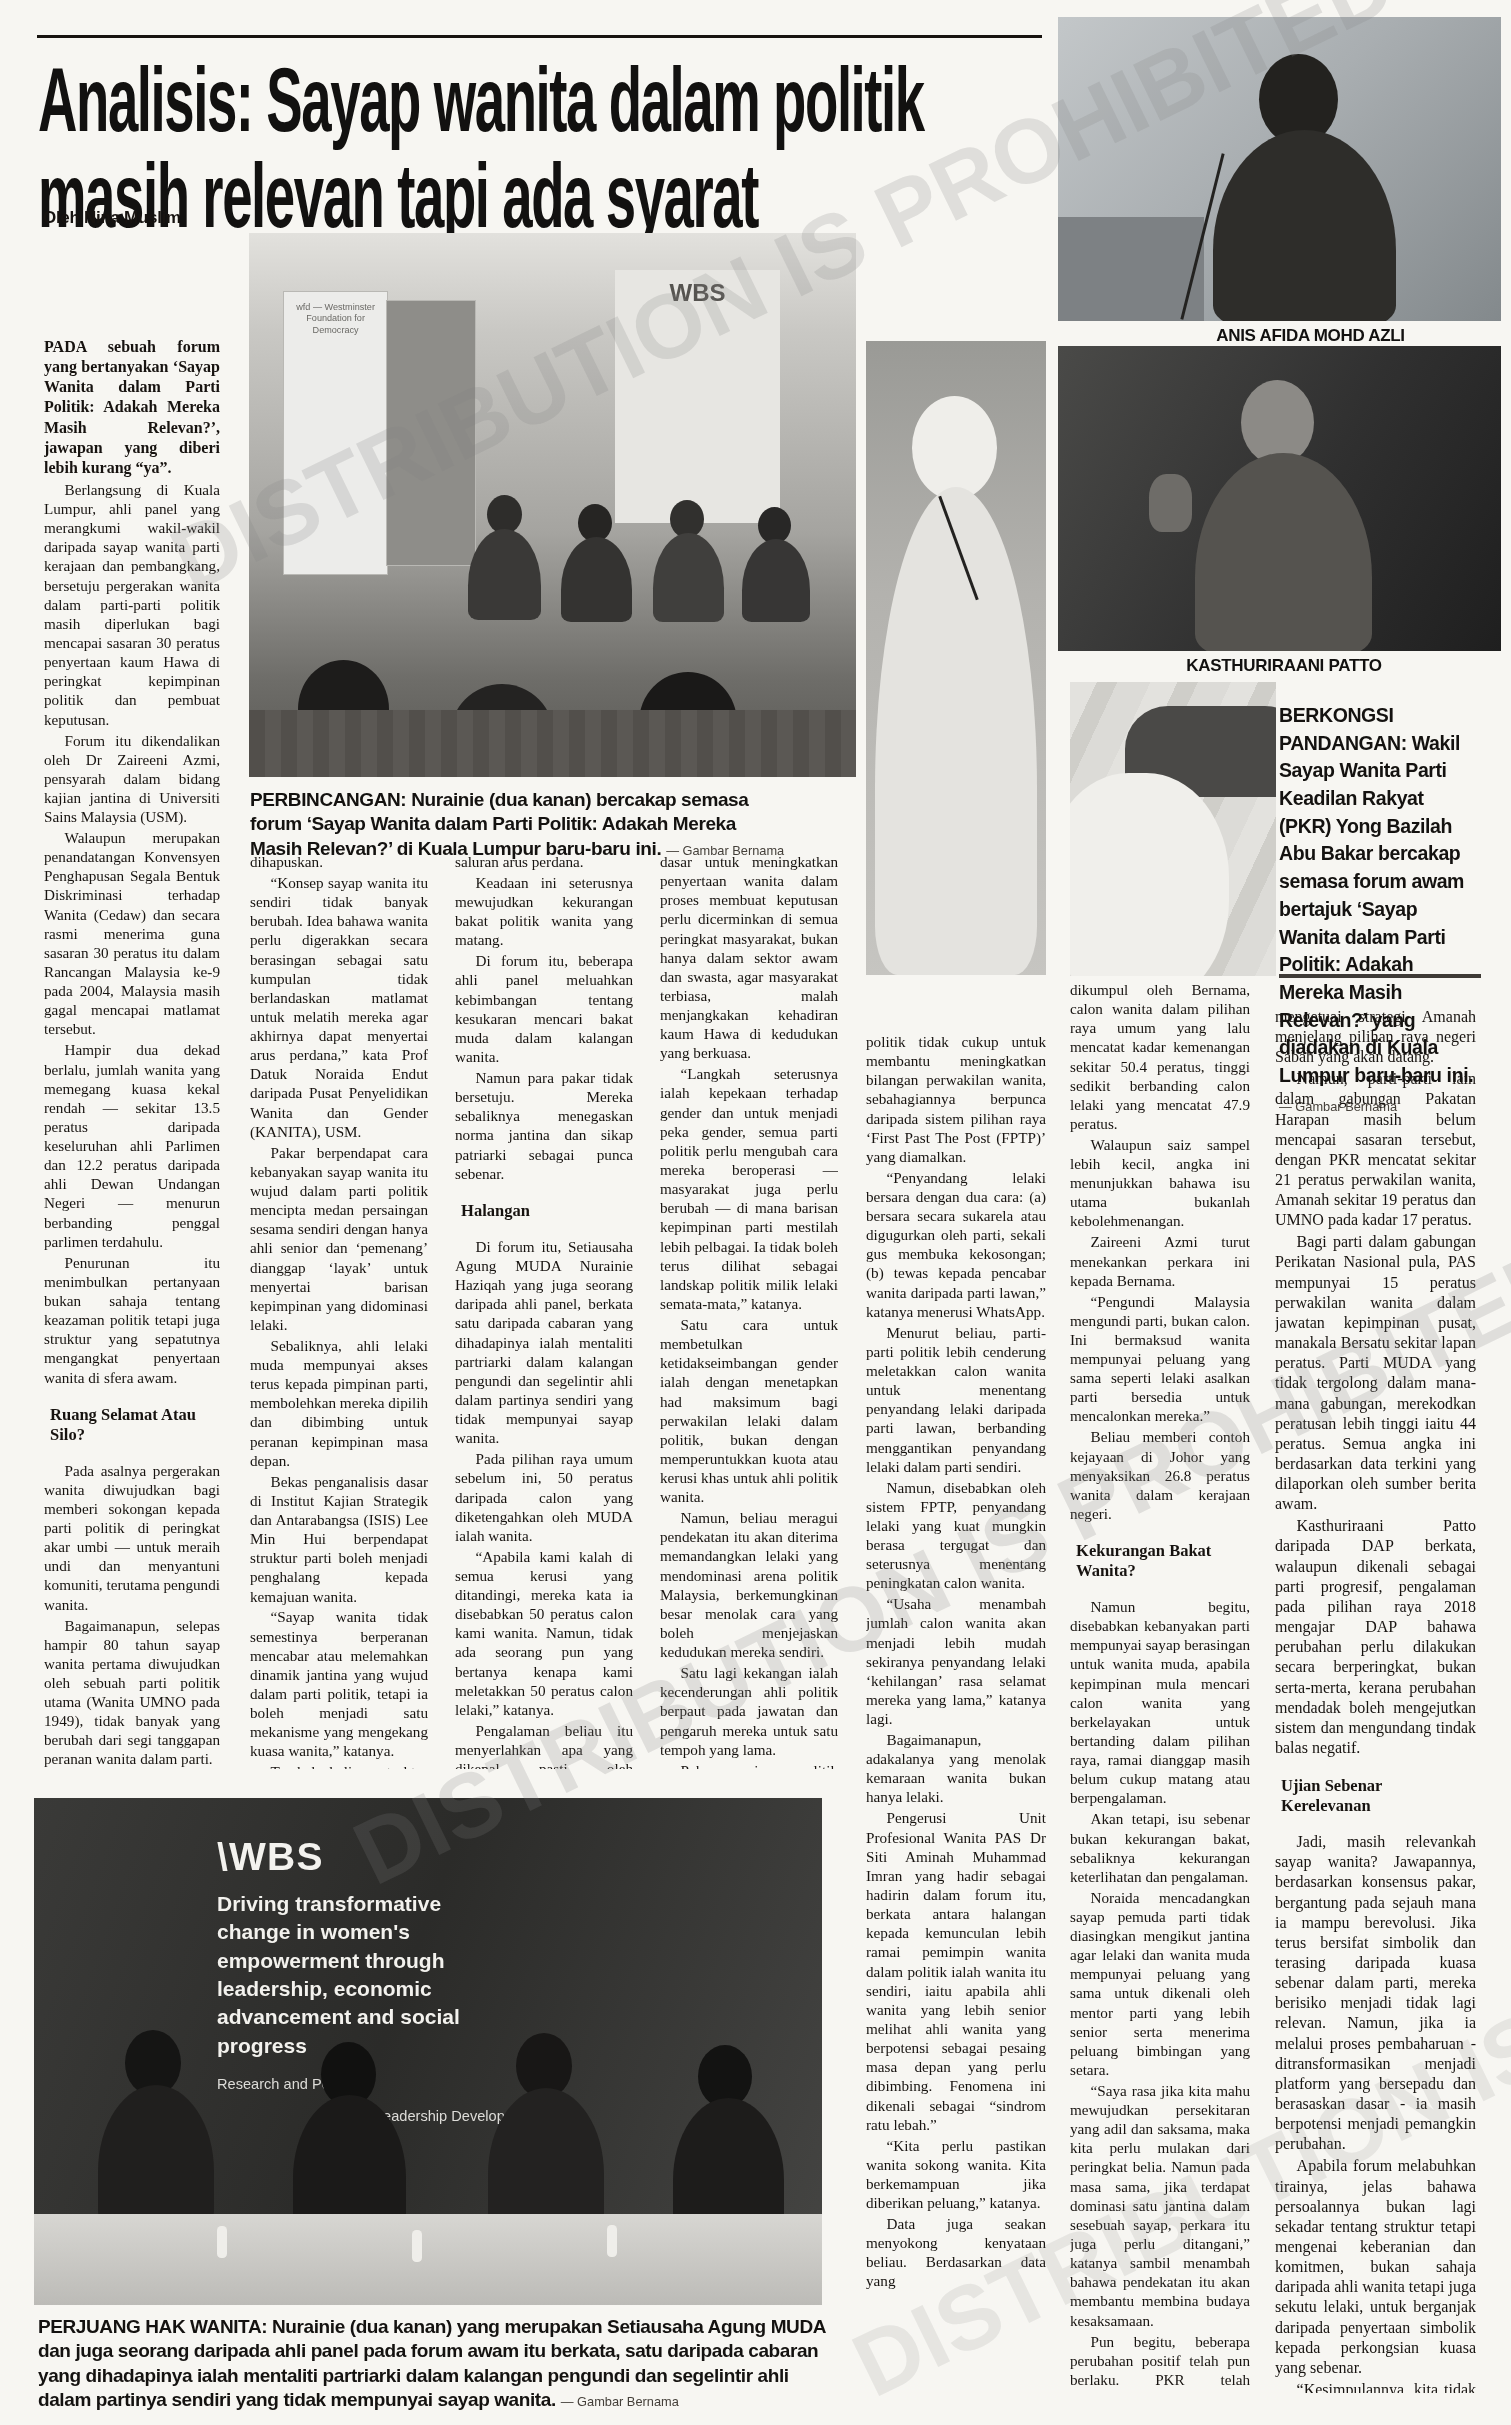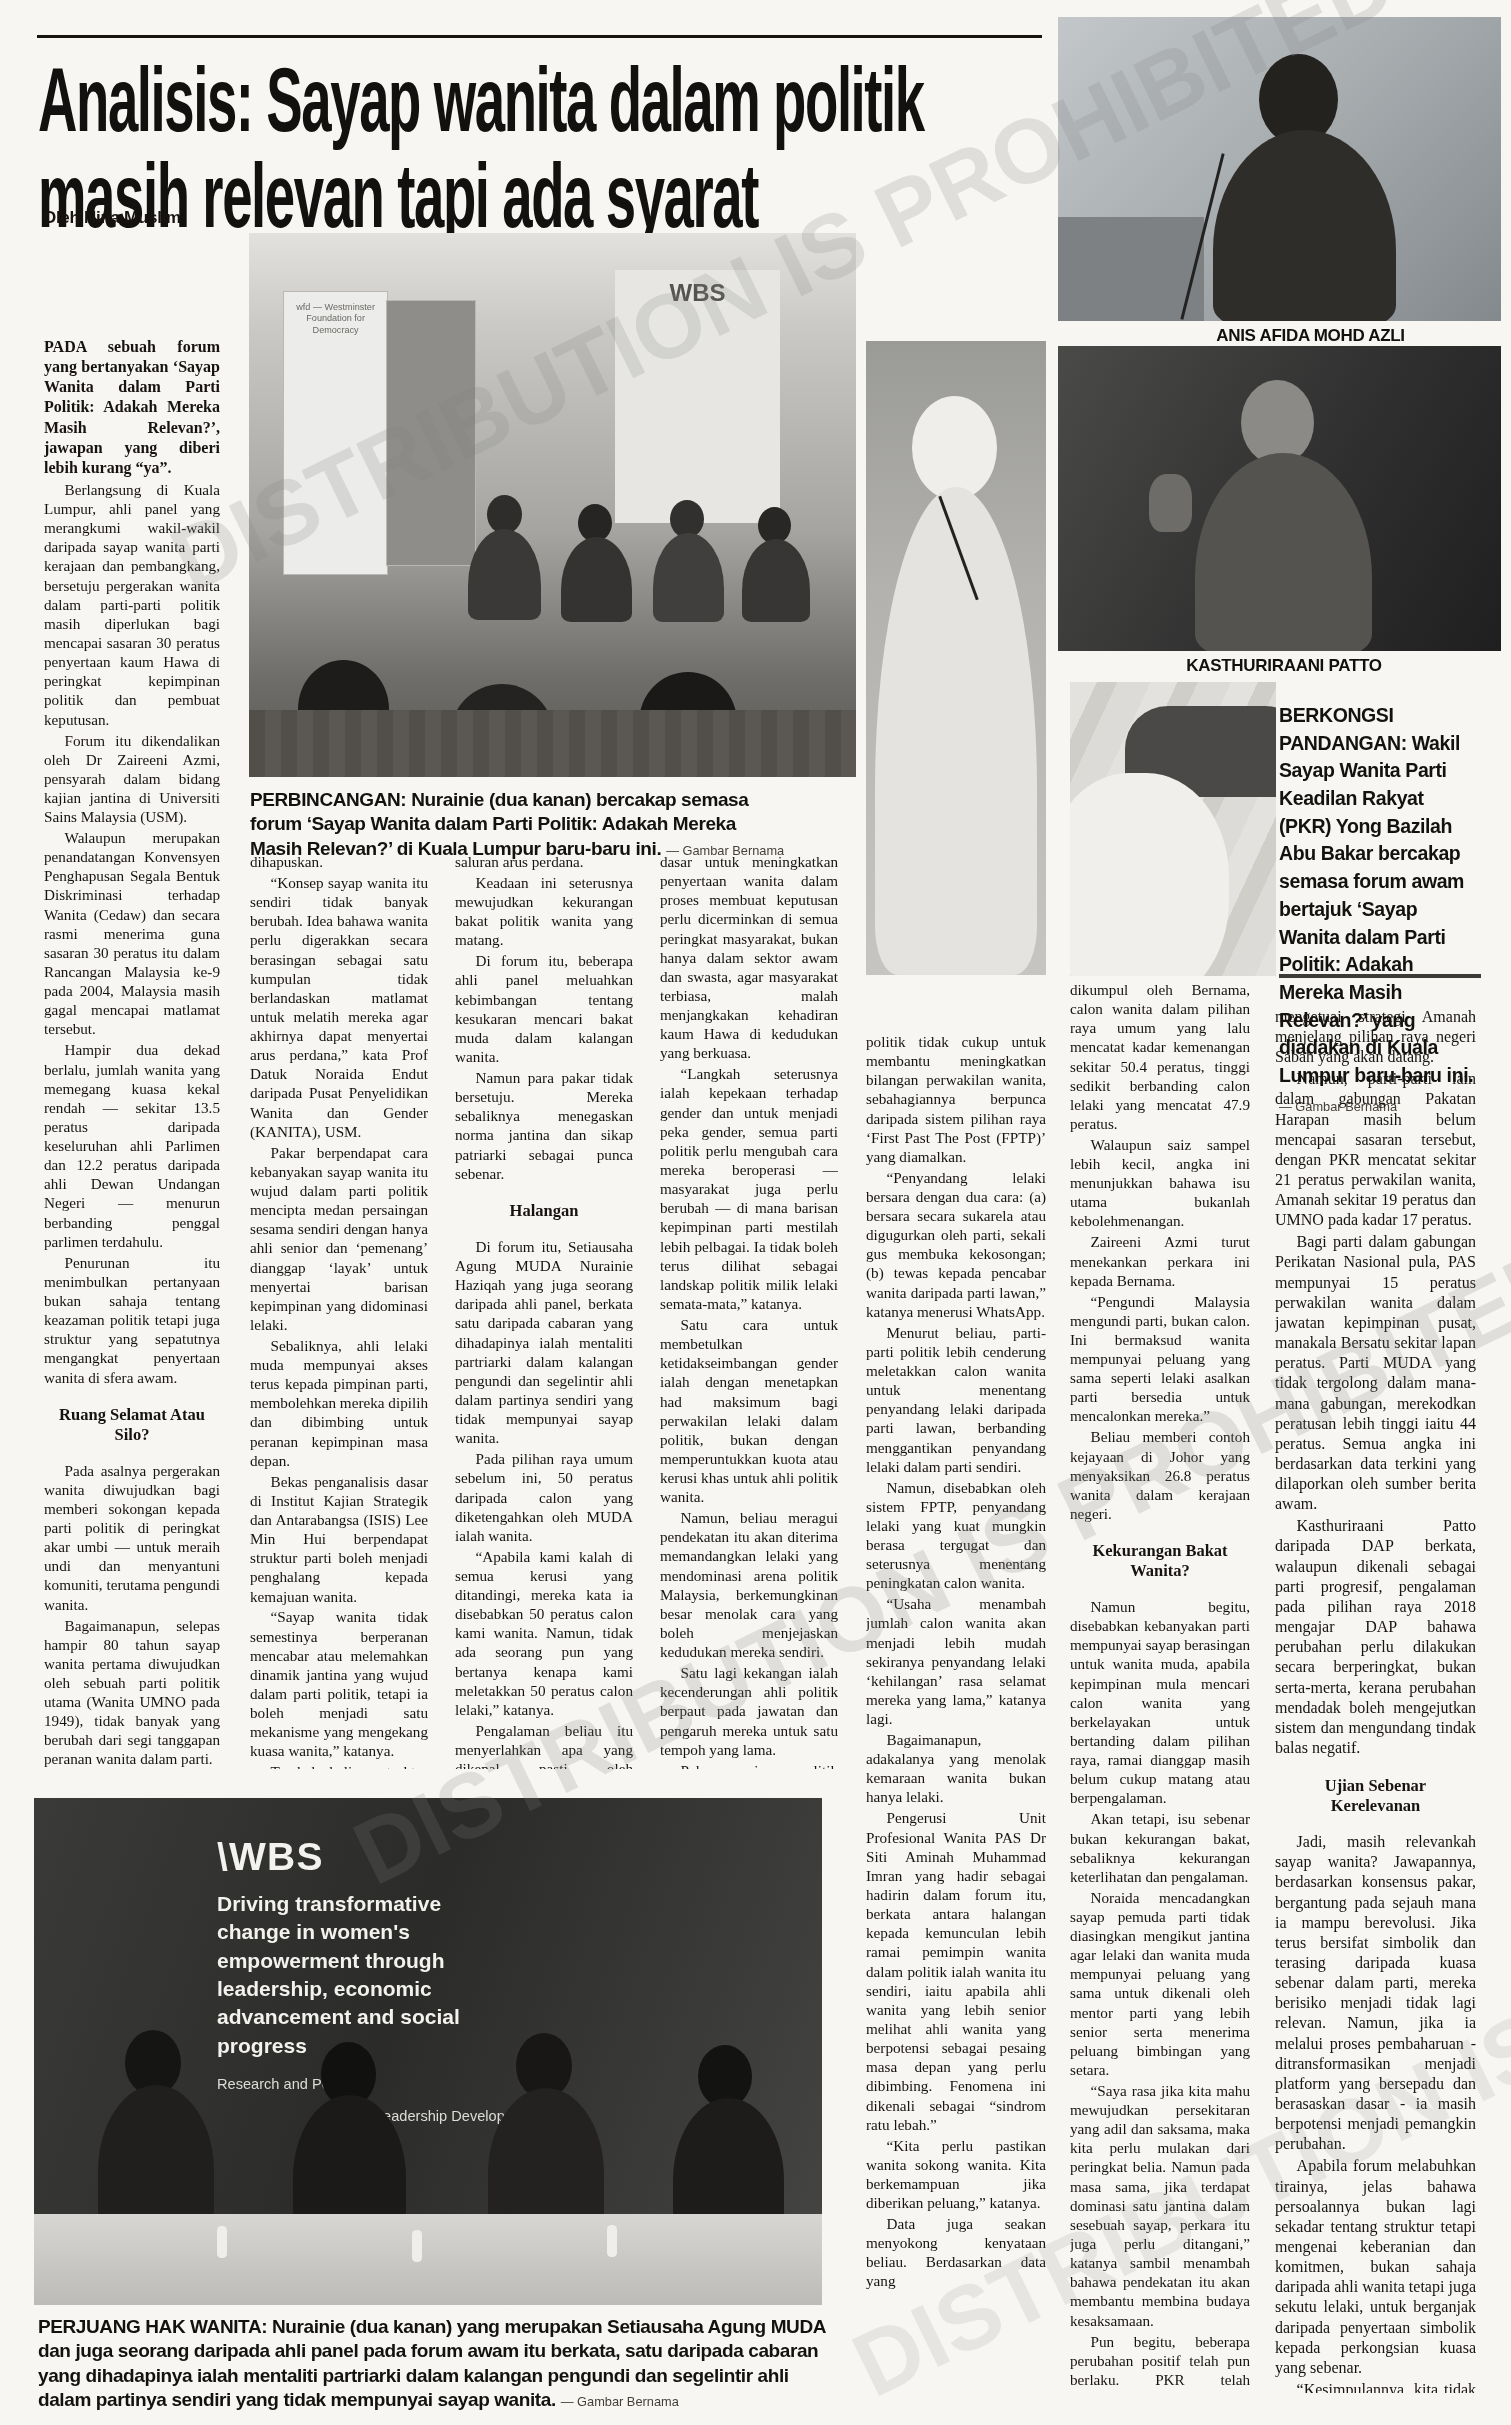--- a/index.html
+++ b/index.html
@@ -17,21 +17,21 @@
             font-family:"Liberation Sans",sans-serif;font-weight:bold;color:#121110;}
   .headline .hl{display:inline-block;white-space:nowrap;font-size:91px;letter-spacing:-2.4px;
                 transform:scaleX(0.60);transform-origin:left center;}
   .byline{position:absolute;left:43px;top:208px;font-family:"Liberation Sans",sans-serif;
           font-weight:bold;font-size:17px;letter-spacing:-0.3px;}
   
   .col{position:absolute;font-size:15.2px;line-height:1.26;text-align:justify;overflow:hidden;}
   .col p{margin:0 0 1.8px;text-indent:1.35em;}
   .col p.cont,.col p.lead{text-indent:0;}
   .col p.lead{font-weight:bold;font-size:16px;}
-  .col h3{font-size:16.5px;font-weight:bold;text-align:center;margin:18.3px 6.1px 16px;line-height:1.2;}
+  .col h3{font-size:16.5px;font-weight:bold;text-align:left;margin:18.3px 6.1px 16px;line-height:1.2;}
   #col1{left:44px;top:337px;width:176px;height:1436px;}
   #col2{left:250px;top:852px;width:178px;height:917px;}
   #col3{left:455px;top:852px;width:178px;height:917px;}
   #col4{left:660px;top:852px;width:178px;height:917px;}
   #col5{left:866px;top:1032px;width:180px;height:1413px;}
   #col6{left:1070px;top:980px;width:180px;height:1413px;}
   #col7{left:1275px;top:1007px;width:201px;height:1386px;font-size:16px;}
   
   .caption{position:absolute;font-family:"Liberation Sans",sans-serif;font-weight:bold;
            font-size:19px;line-height:1.28;letter-spacing:-0.4px;color:#141210;text-align:left;}

